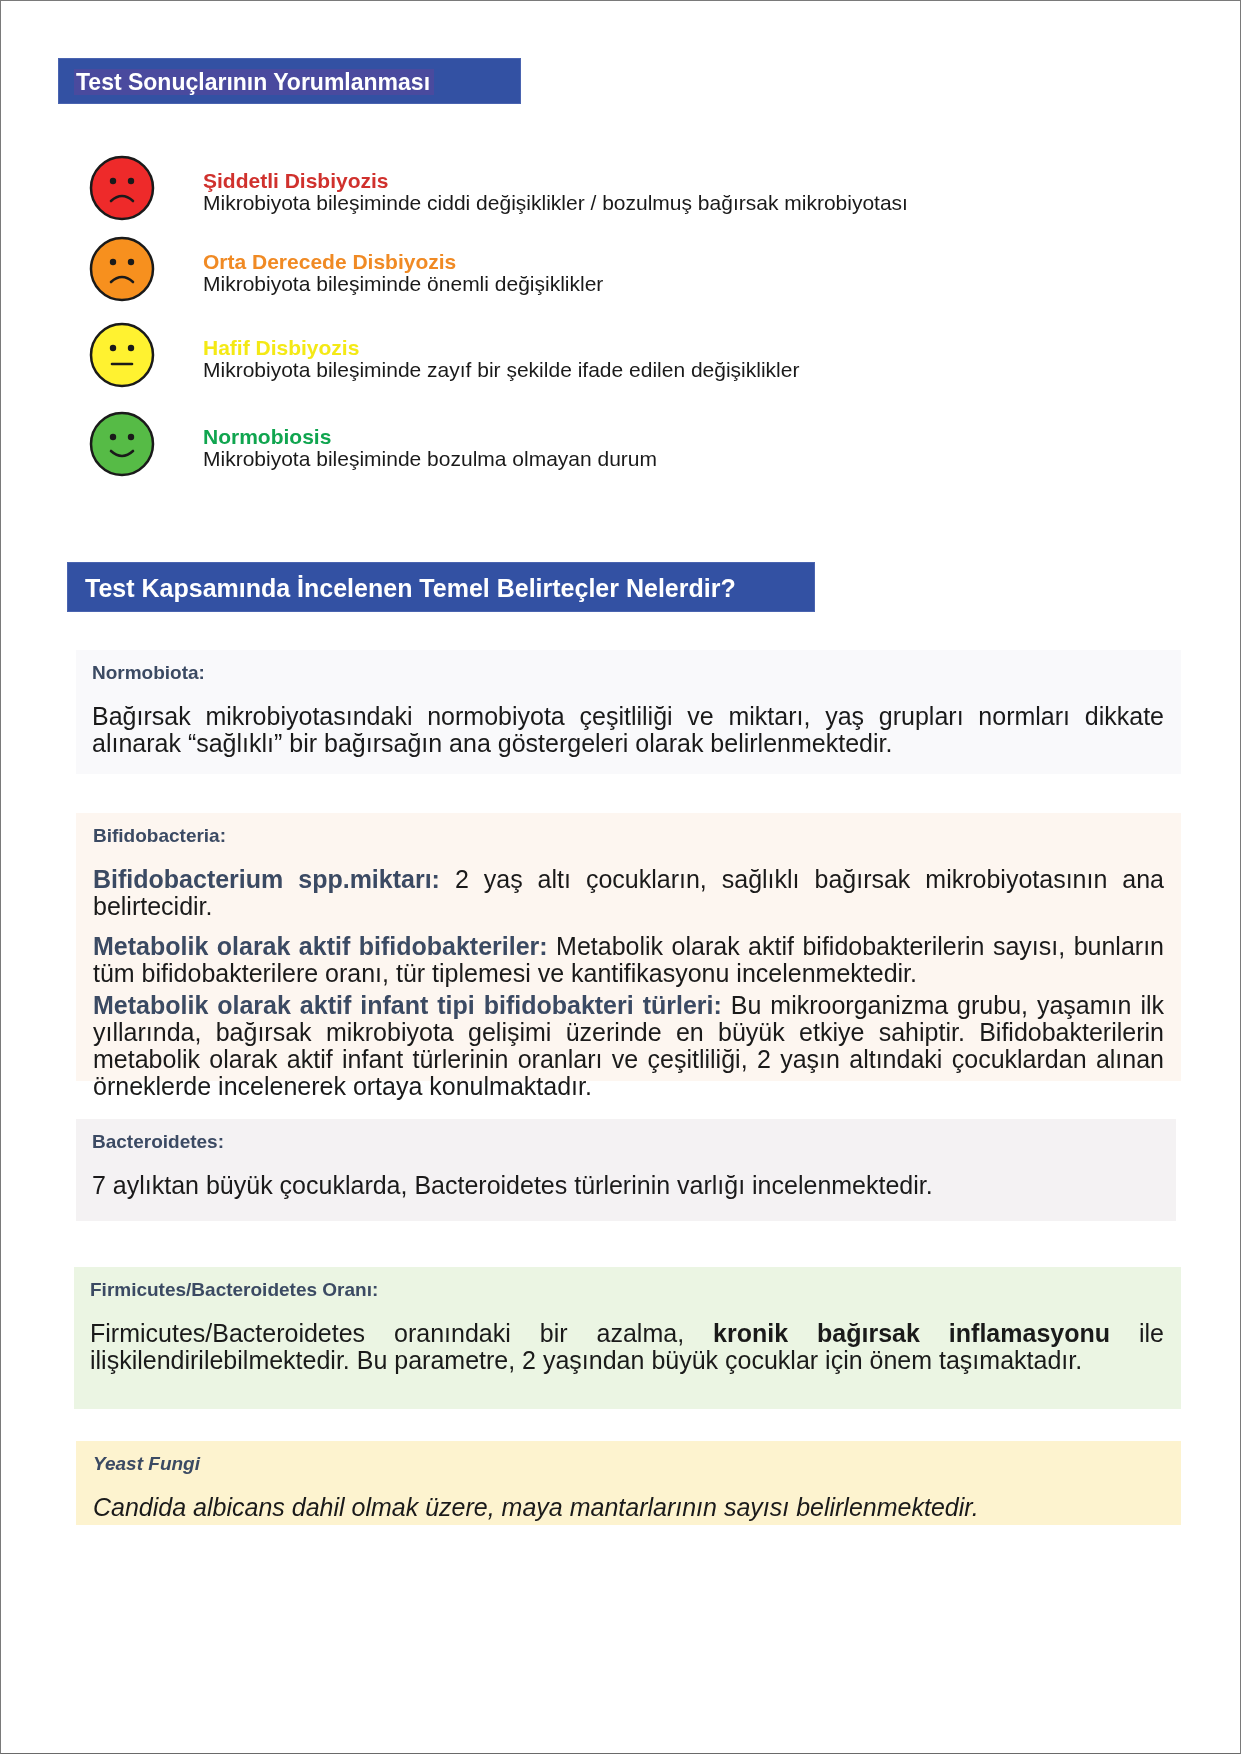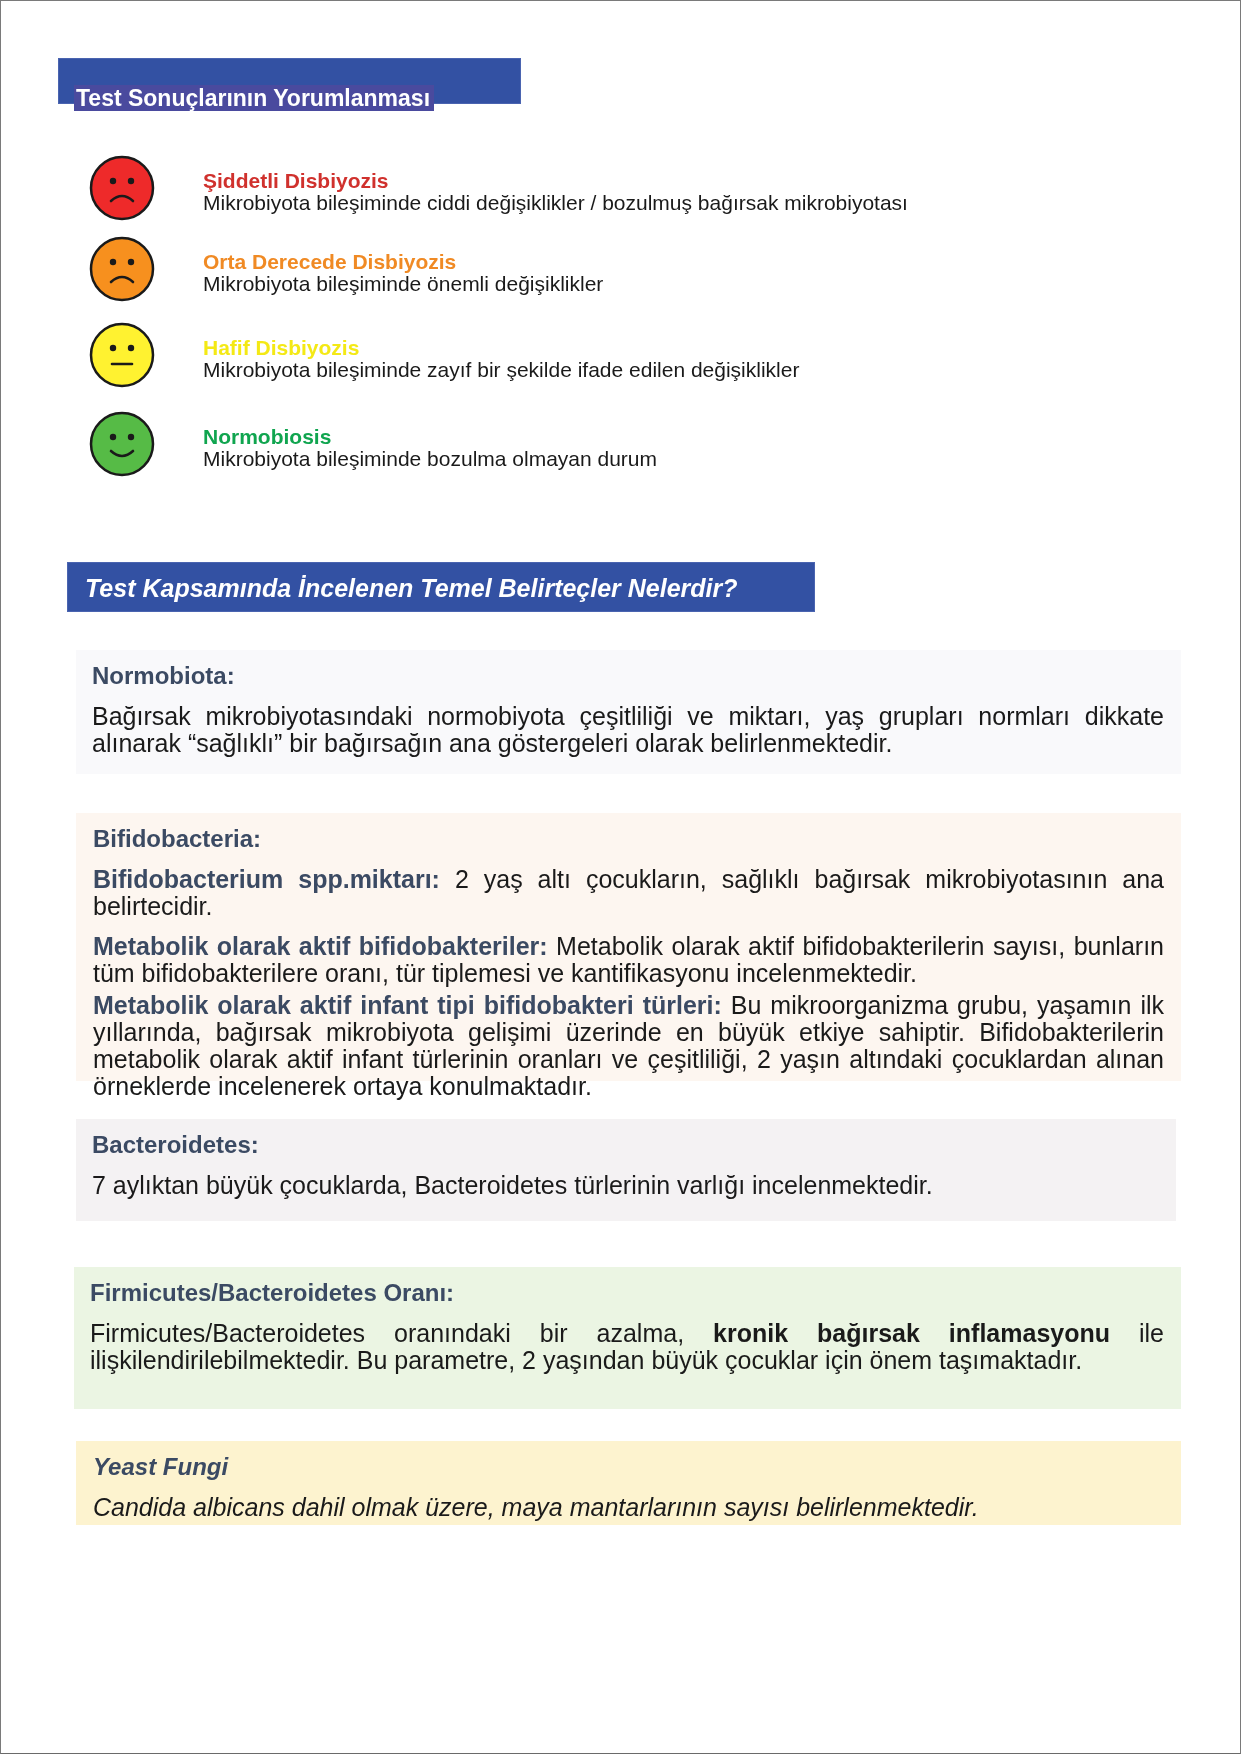--- a/index.html
+++ b/index.html
@@ -10,31 +10,31 @@
   .page-frame {
     position: absolute; left: 0; top: 0; width: 1239px; height: 1752px;
     border: 1px solid #7a7a7a; border-bottom: 2px solid #6a6a6a;
   }
   .banner {
     position: absolute; background: #3351a3; color: #ffffff;
     font-weight: bold; box-sizing: border-box;
     border: 1px solid #4a64b0;
   }
   .banner span { display: block; }
-  #banner1 { left: 58px; top: 58px; width: 463px; height: 46px; padding: 26px 0 0 15px; font-size: 23px; }
+  #banner1 { left: 58px; top: 58px; width: 463px; height: 46px; padding: 10px 0 0 15px; font-size: 23px; }
   #banner1 span { background: #4a4a9e; display: inline-block; padding: 0 4px 0 2px; line-height: 26px; }
-  #banner2 { left: 67px; top: 562px; width: 748px; height: 50px; padding: 11px 4px 0 17px; font-size: 25px; font-style: italic; }
+  #banner2 { left: 67px; top: 562px; width: 748px; height: 50px; padding: 11px 4px 0 17px; font-size: 25px; }
 
   .legend-item { position: absolute; left: 89px; width: 1000px; height: 70px; }
   .face { position: absolute; left: 0; top: 0; width: 66px; height: 66px; }
   .legend-title { position: absolute; left: 114px; top: 14px; font-size: 21px; font-weight: bold; }
   .legend-desc { position: absolute; left: 114px; top: 36px; font-size: 21px; color: #1a1a1a; }
 
   .card { position: absolute; left: 76px; width: 1105px; box-sizing: border-box; padding: 0 16px; }
-  .card-title { font-size: 24px; font-weight: bold; color: #3b4a63; position: absolute; left: 16px; }
+  .card-title { font-size: 19px; font-weight: bold; color: #3b4a63; position: absolute; left: 16px; }
   .card-body { position: absolute; left: 16px; right: 17px; font-size: 25px; line-height: 27px; text-align: justify; color: #1a1a1a; }
   .card-body p { margin: 0 0 8px 0; }
   .lead { font-weight: bold; color: #3b4a63; }
   .strong { font-weight: bold; }
 </style>
 </head>
 <body>
 
 <div class="page-frame"></div>
 

